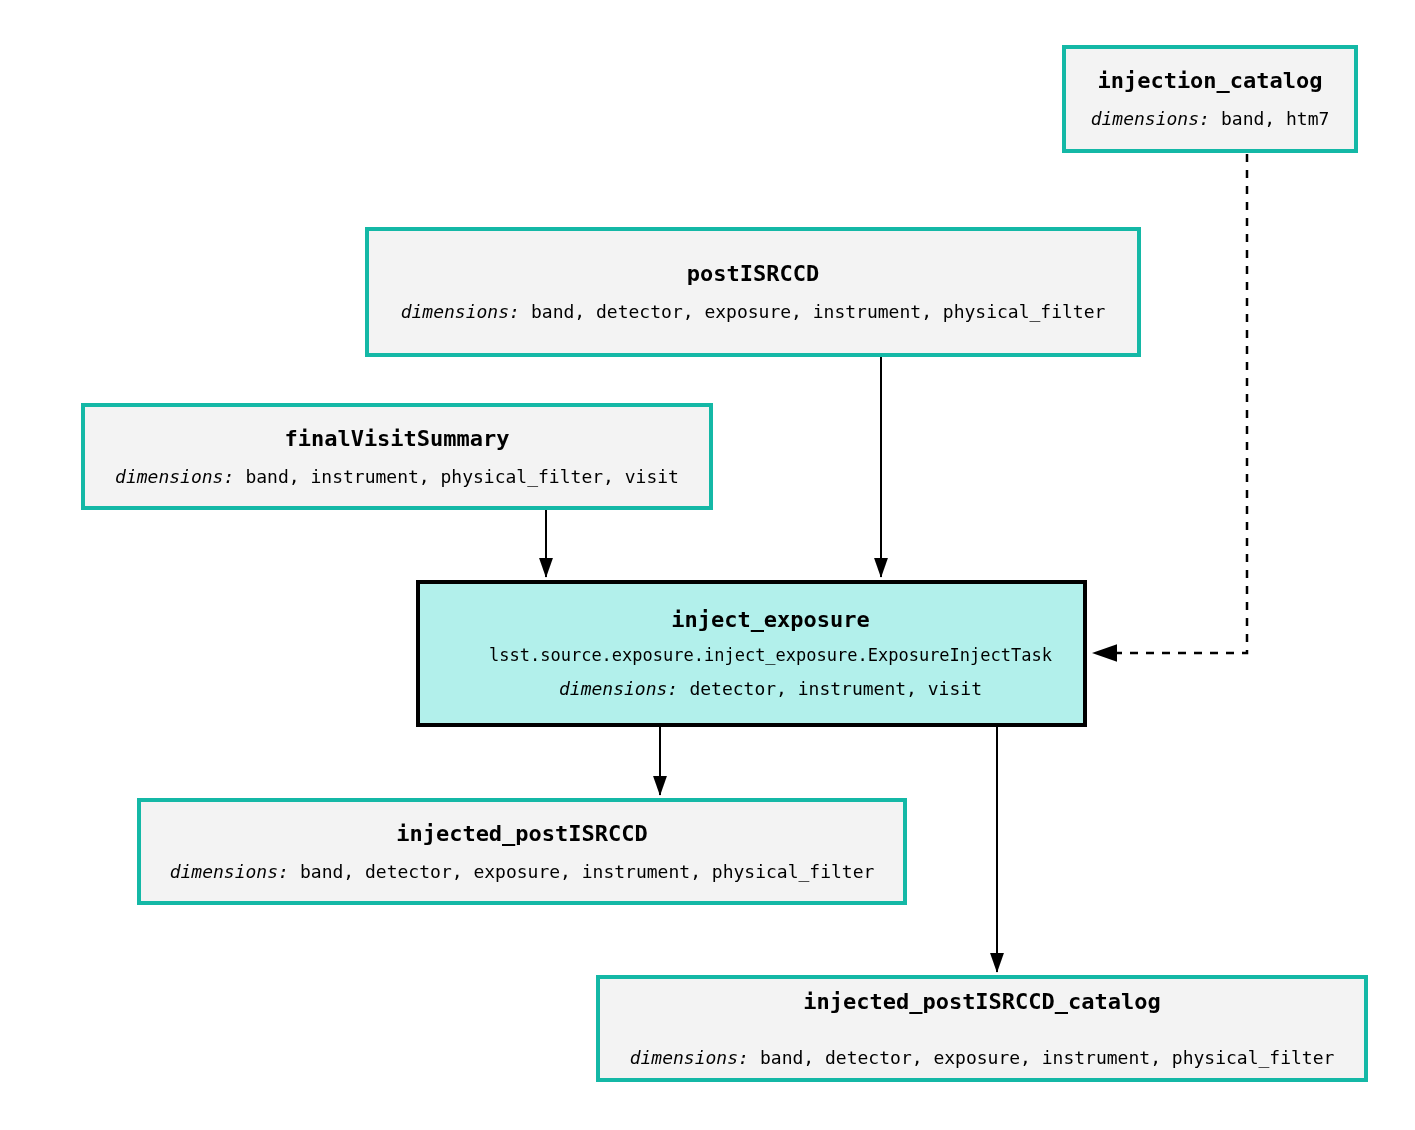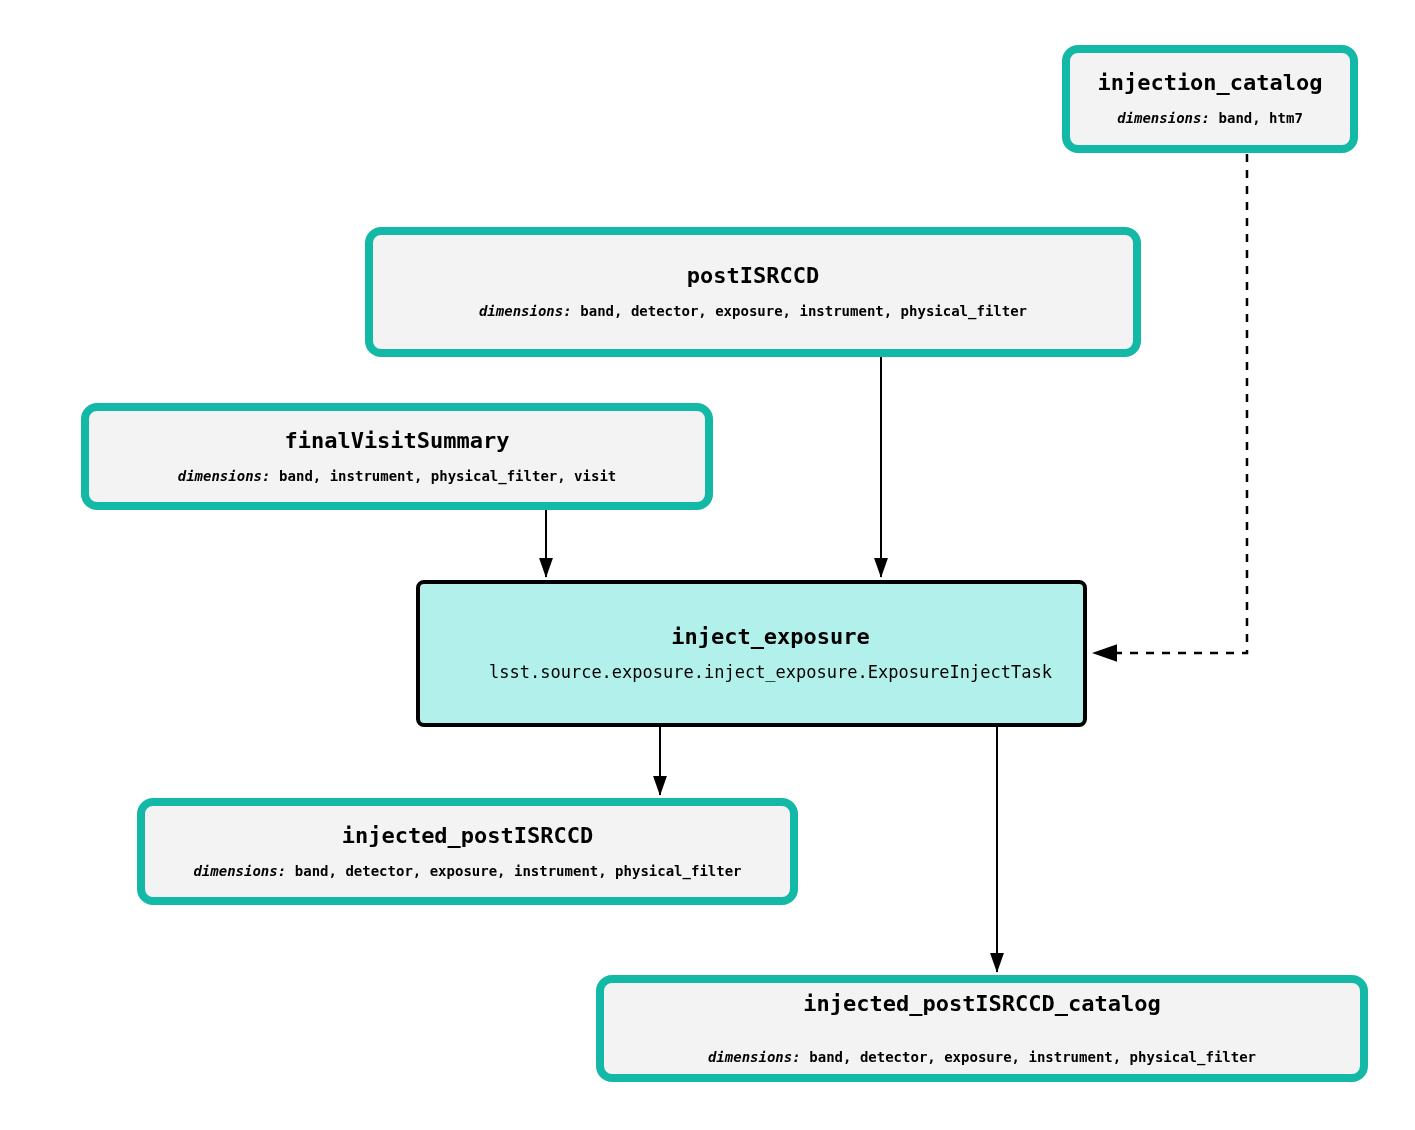--- a/index.html
+++ b/index.html
@@ -29,57 +29,56 @@
     display: flex;
     flex-direction: column;
     align-items: center;
     justify-content: center;
     text-align: center;
     gap: 16px;
     color: #000000;
   }
   .node.dataset {
     background: #f3f3f3;
-    border: 8px solid #14b8a6;
-    border-radius: 16px;
+    border: 4px solid #14b8a6;
+    border-radius: 0;
   }
   .node.task {
     background: #b2f0eb;
     border: 4px solid #000000;
-    border-radius: 8px;
+    border-radius: 0;
     gap: 14px;
     padding-left: 38px;
   }
   .node-title {
     font-size: 22px;
     font-weight: bold;
     line-height: 1.1;
     white-space: nowrap;
   }
   .node-subtitle {
     font-size: 17px;
     line-height: 1.1;
     white-space: nowrap;
   }
   .dims-line {
-    font-size: 14px;
+    font-size: 18px;
     line-height: 1.1;
     white-space: nowrap;
-    font-weight: bold;
   }
   .dims-label {
     font-style: italic;
     margin-right: 0.62em;
   }
   
   .pos-injection-catalog           { left: 1062px; top: 45px;  width: 296px; height: 108px; }
   .pos-postisrccd                  { left: 365px;  top: 227px; width: 776px; height: 130px; }
   .pos-final-visit-summary         { left: 48px;   top: 403px; width: 632px; height: 107px; margin-left: 33px; }
   .pos-inject-exposure             { left: 416px;  top: 580px; width: 671px; height: 147px; }
-  .pos-injected-postisrccd         { left: 137px;  top: 798px; width: 661px; height: 107px; }
+  .pos-injected-postisrccd         { left: 137px;  top: 798px; width: 770px; height: 107px; }
   .pos-injected-postisrccd-catalog { left: 596px;  top: 975px; width: 772px; height: 107px; gap: 34px; }
 </style>
 </head>
 <body>
 
 <div class="canvas">
 
   <svg class="edges-layer" viewBox="0 0 1415 1130" xmlns="http://www.w3.org/2000/svg">
     <defs>
       <marker id="arrowhead" viewBox="0 0 10 7" refX="9.6" refY="3.5" markerWidth="10" markerHeight="7" orient="auto-start-reverse">
@@ -125,20 +124,23 @@
   <div class="node dataset pos-final-visit-summary">
     <div class="node-title">finalVisitSummary</div>
     <div class="dims-line">
       <span class="dims-label">dimensions:</span><span>band, instrument, physical_filter, visit</span>
     </div>
   </div>
 
   <div class="node task pos-inject-exposure">
     <div class="node-title">inject_exposure</div>
     <div class="node-subtitle">lsst.source.exposure.inject_exposure.ExposureInjectTask</div>
+    <div class="dims-line">
+      <span class="dims-label">dimensions:</span><span>detector, instrument, visit</span>
+    </div>
   </div>
 
   <div class="node dataset pos-injected-postisrccd">
     <div class="node-title">injected_postISRCCD</div>
     <div class="dims-line">
       <span class="dims-label">dimensions:</span><span>band, detector, exposure, instrument, physical_filter</span>
     </div>
   </div>
 
   <div class="node dataset pos-injected-postisrccd-catalog">

